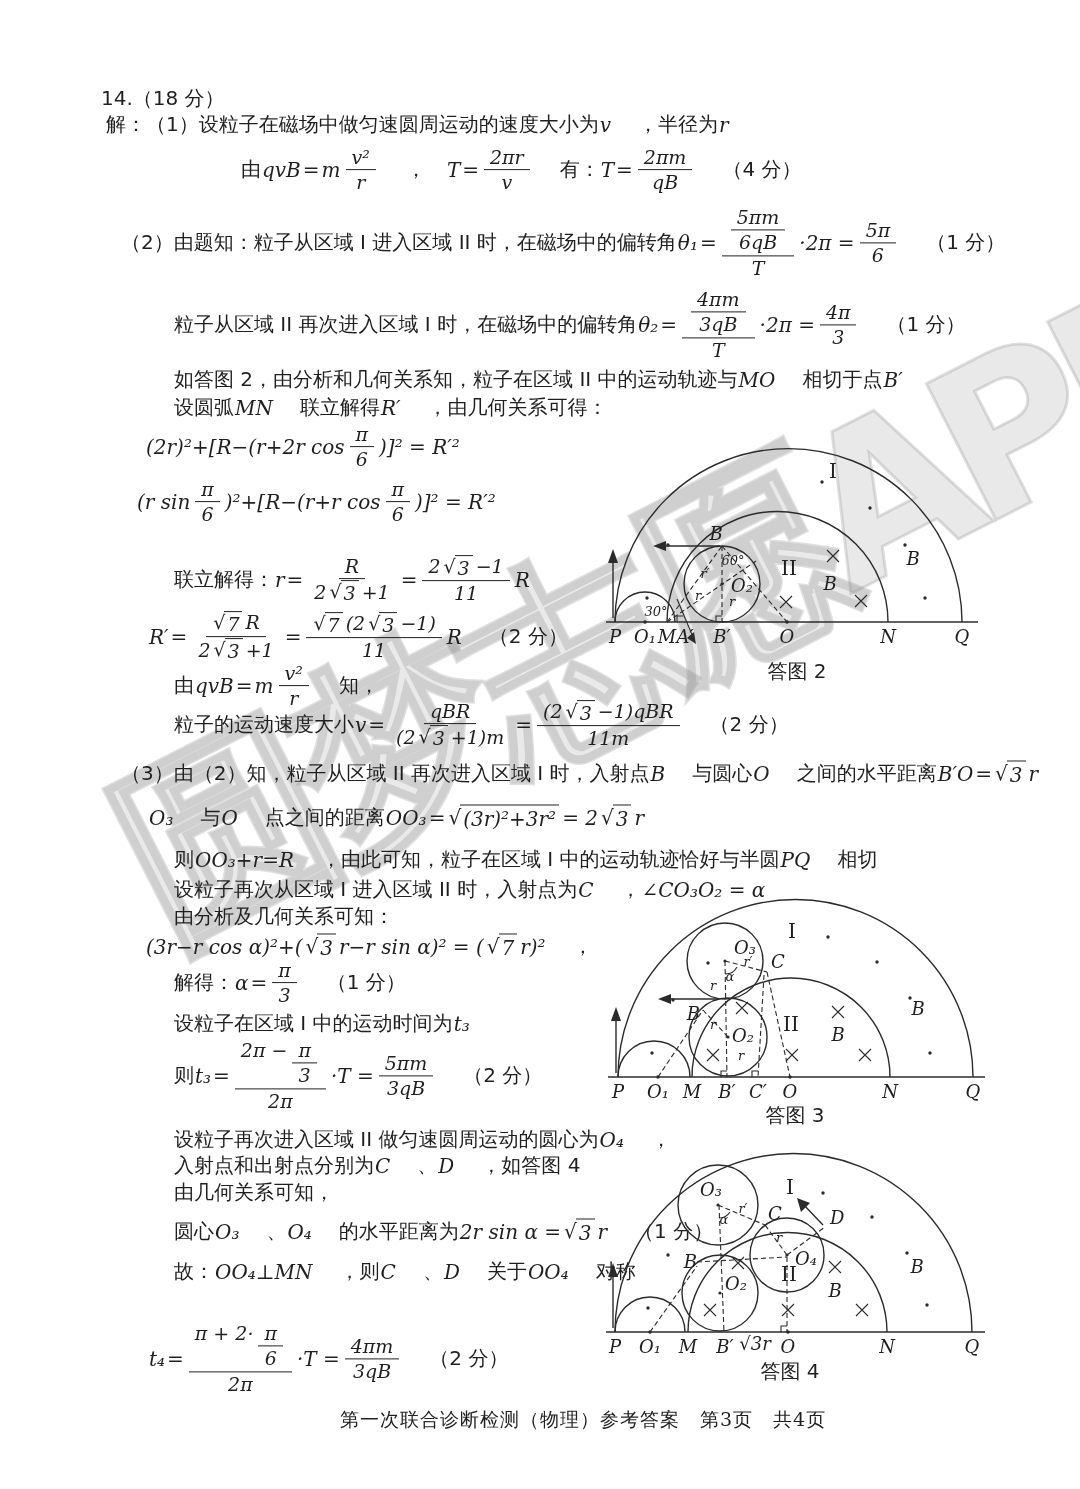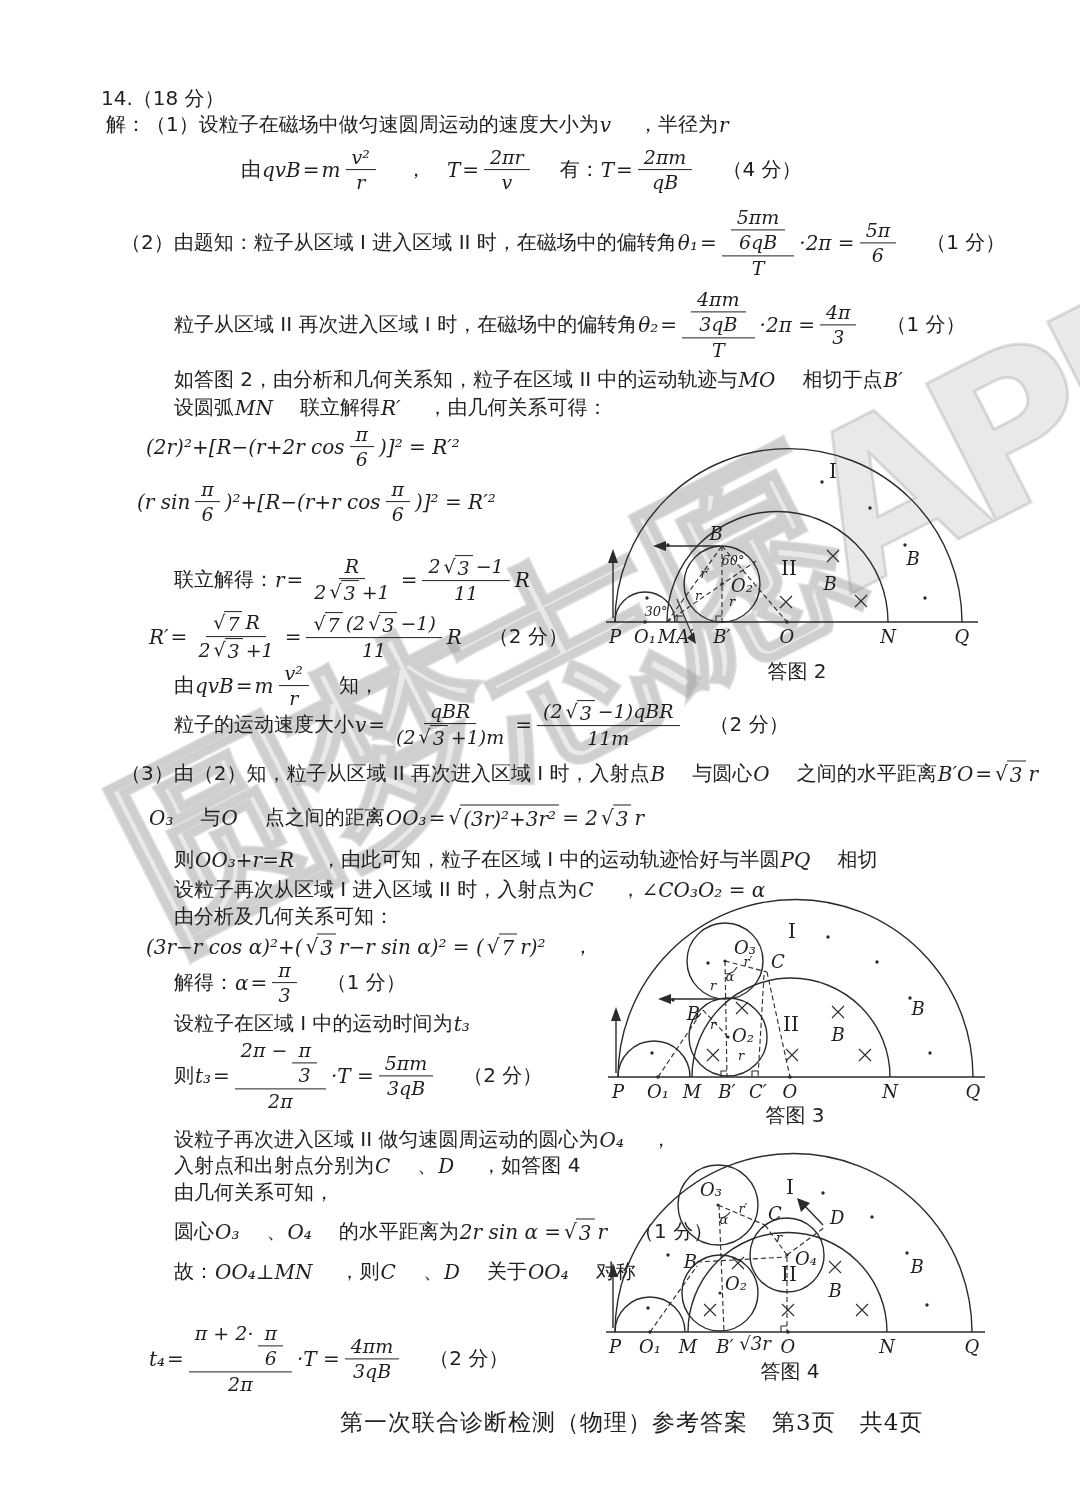--- a/index.html
+++ b/index.html
@@ -16,21 +16,21 @@
   .line .m{font-family:"DejaVu Serif","DejaVu Sans",serif;font-style:italic;margin:0 1px;}
   .frac{display:inline-flex;flex-direction:column;align-items:center;vertical-align:middle;
         margin:0 4px;line-height:1.18;font-size:19px;}
   .frac>.num{display:flex;align-items:flex-start;justify-content:center;padding:0 5px 1px 5px;
              border-bottom:1.5px solid #222;}
   .frac>.den{display:flex;align-items:center;justify-content:center;padding:1px 5px 0 5px;}
   .sqrt{display:inline-flex;align-items:flex-start;margin:0 1px;}
   .sqrt>.sign{margin-right:-2px;}
   .sqrt>.rad{border-top:1.5px solid #222;padding:1px 3px 0 3px;}
   .footer{position:absolute;font-family:"DejaVu Serif","DejaVu Sans",serif;
-          font-size:23px;letter-spacing:1px;z-index:2;}
+          font-size:19px;letter-spacing:1px;z-index:2;}
   svg{position:absolute;z-index:2;overflow:visible;}
   svg text{font-family:"DejaVu Serif","DejaVu Sans",serif;font-style:italic;font-size:18px;fill:#1f1f1f;}
   svg text.rm{font-style:normal;font-size:20px;}
   svg text.cjk{font-style:normal;font-family:"DejaVu Sans",sans-serif;font-size:20px;}
   svg text.sm{font-size:13px;}
   .stroke{stroke:#2b2b2b;stroke-width:1.4;fill:none;}
   .thin{stroke:#2b2b2b;stroke-width:1.1;fill:none;}
   .dash{stroke:#2b2b2b;stroke-width:1.1;fill:none;stroke-dasharray:5 3;}
   .fillb{fill:#2b2b2b;stroke:none;}
 </style>

